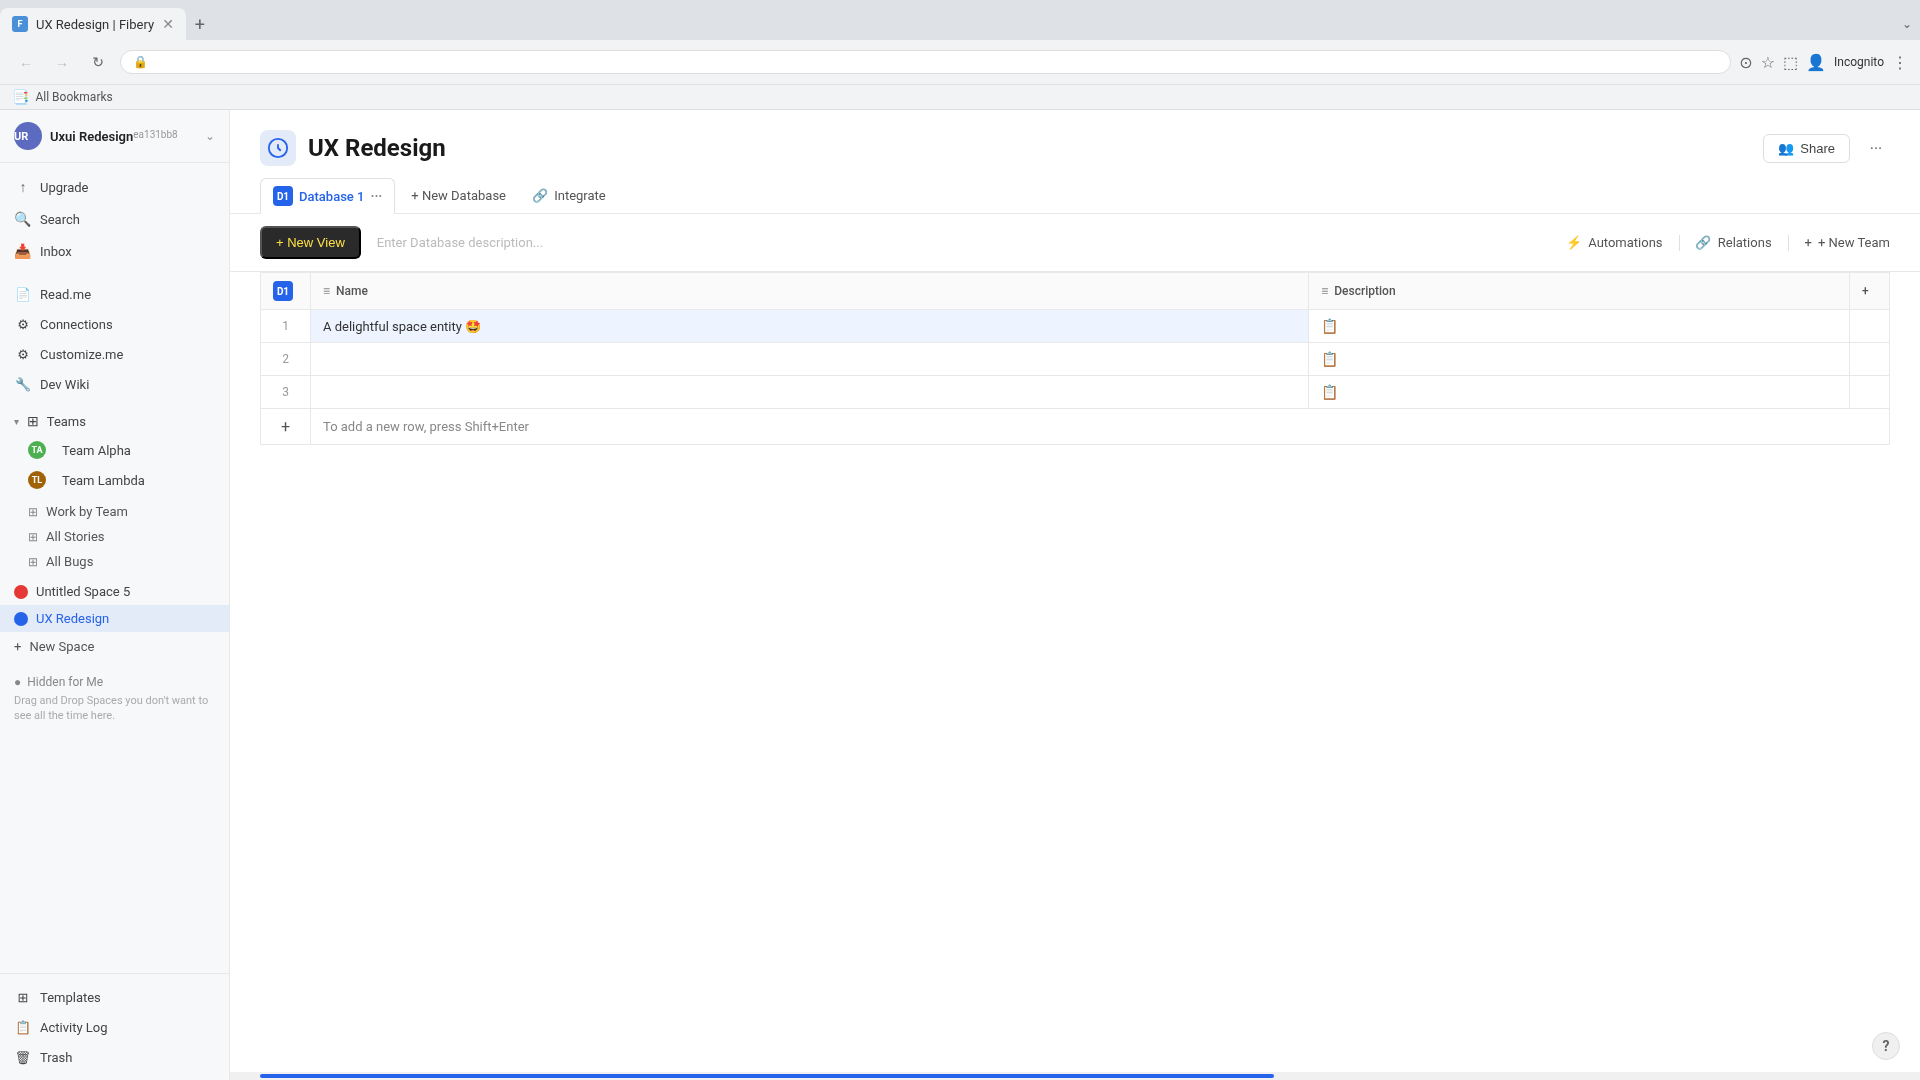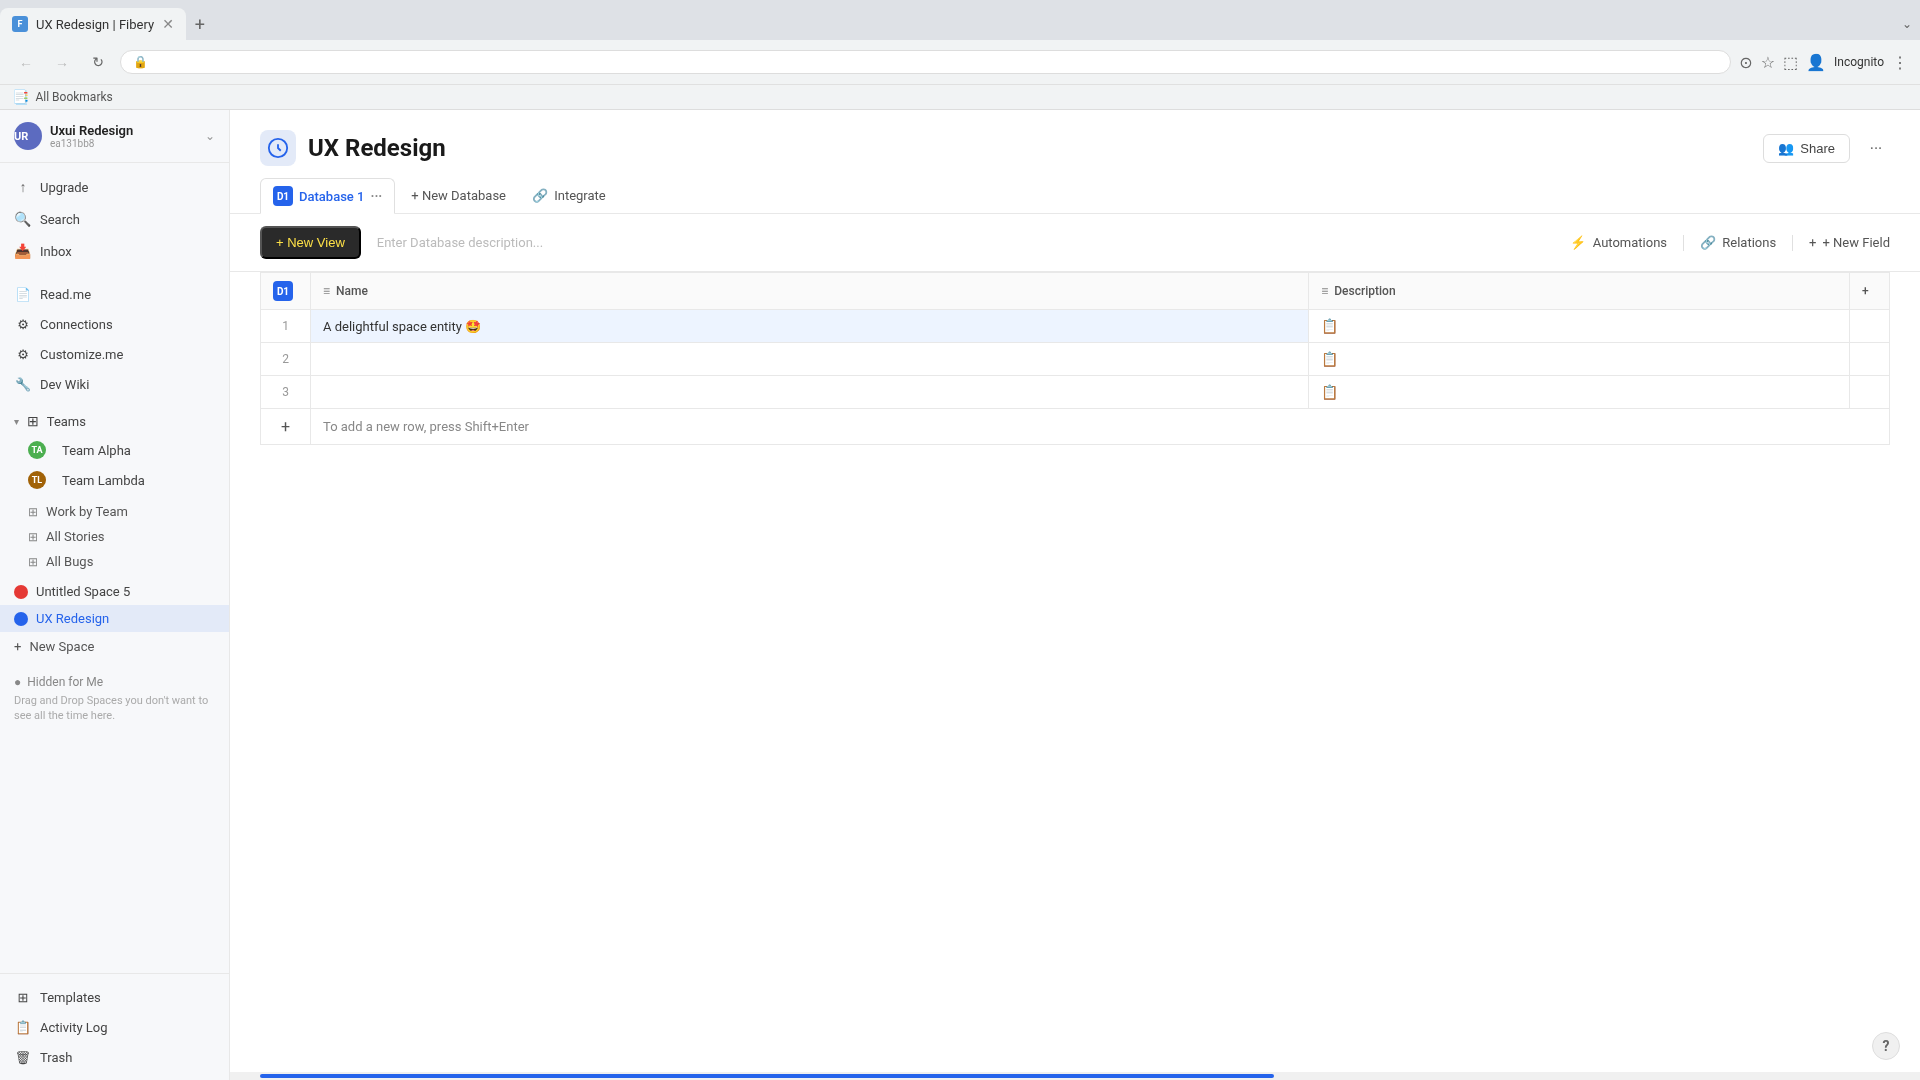--- a/index.html
+++ b/index.html
@@ -25,21 +25,21 @@
     .bookmarks-icon { font-size: 14px; }
 
     
     .app-container { display: flex; flex: 1; overflow: hidden; }
 
     
     .sidebar { width: 230px; background: #f7f8fa; border-right: 1px solid #e8e8e8; display: flex; flex-direction: column; overflow-y: auto; flex-shrink: 0; }
     .sidebar-header { padding: 12px 14px; display: flex; align-items: center; justify-content: space-between; border-bottom: 1px solid #e8e8e8; }
     .sidebar-workspace { display: flex; align-items: center; gap: 8px; }
     .workspace-avatar { width: 28px; height: 28px; border-radius: 50%; background: #5c6bc0; color: white; display: flex; align-items: center; justify-content: flex-start; font-size: 11px; font-weight: bold; }
-    .workspace-info { display: flex; flex-direction: column; }
+    .workspace-info { display: flex; }
     .workspace-name { font-size: 13px; font-weight: 600; color: #222; }
     .workspace-id { font-size: 10px; color: #999; }
     .sidebar-chevron { color: #999; font-size: 12px; cursor: pointer; }
 
     .sidebar-nav { padding: 8px 0; }
     .sidebar-nav-item { display: flex; align-items: center; gap: 8px; padding: 7px 14px; font-size: 13px; color: #444; cursor: pointer; border-radius: 0; }
     .sidebar-nav-item .nav-icon { width: 18px; height: 18px; display: flex; align-items: center; justify-content: center; color: #666; font-size: 14px; }
 
     .sidebar-section { padding: 4px 0; }
     .sidebar-section-item { display: flex; align-items: center; gap: 8px; padding: 6px 14px; font-size: 13px; color: #444; cursor: pointer; }
@@ -327,21 +327,21 @@
           <span>Automations</span>
         </div>
         <div class="toolbar-divider"></div>
         <div class="toolbar-action">
           <span>🔗</span>
           <span>Relations</span>
         </div>
         <div class="toolbar-divider"></div>
         <div class="toolbar-action">
           <span>+</span>
-          <span>+ New Field</span>
+          <span>+ New Team</span>
         </div>
       </div>
     </div>
 
     <div class="db-table-container">
       <table class="db-table">
         <thead>
           <tr>
             <th>
               <div class="d1-badge">D1</div>

